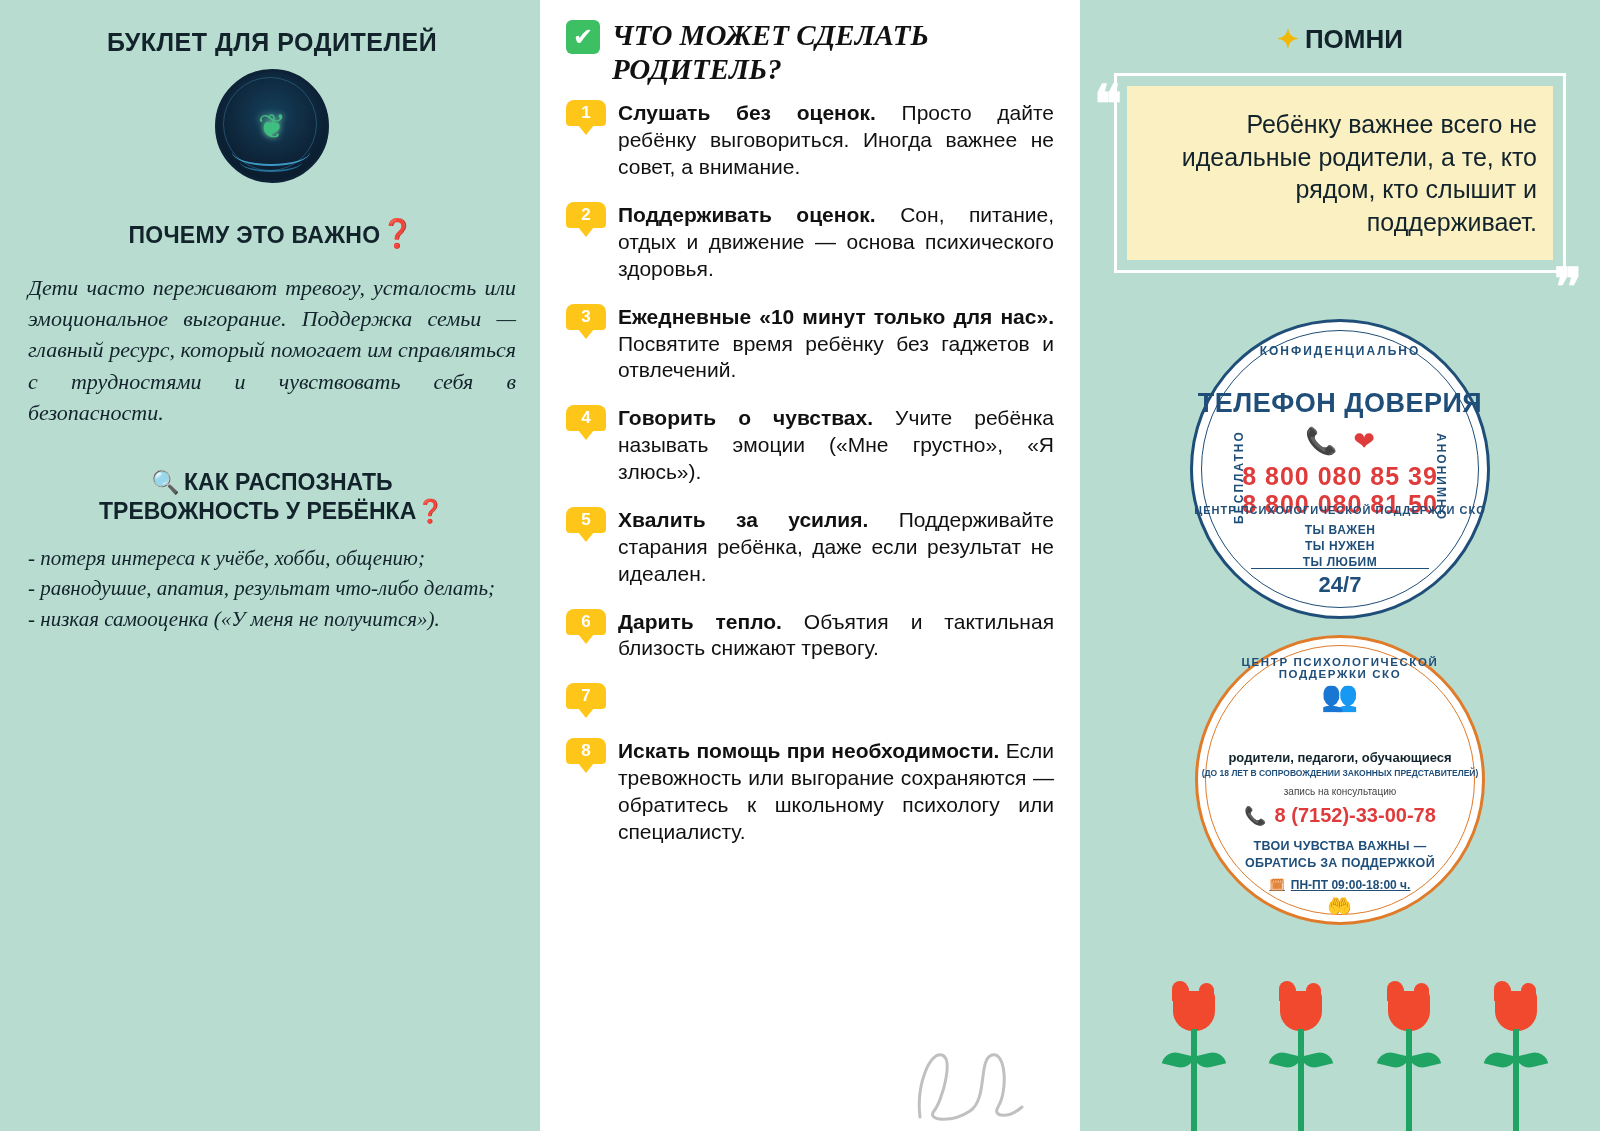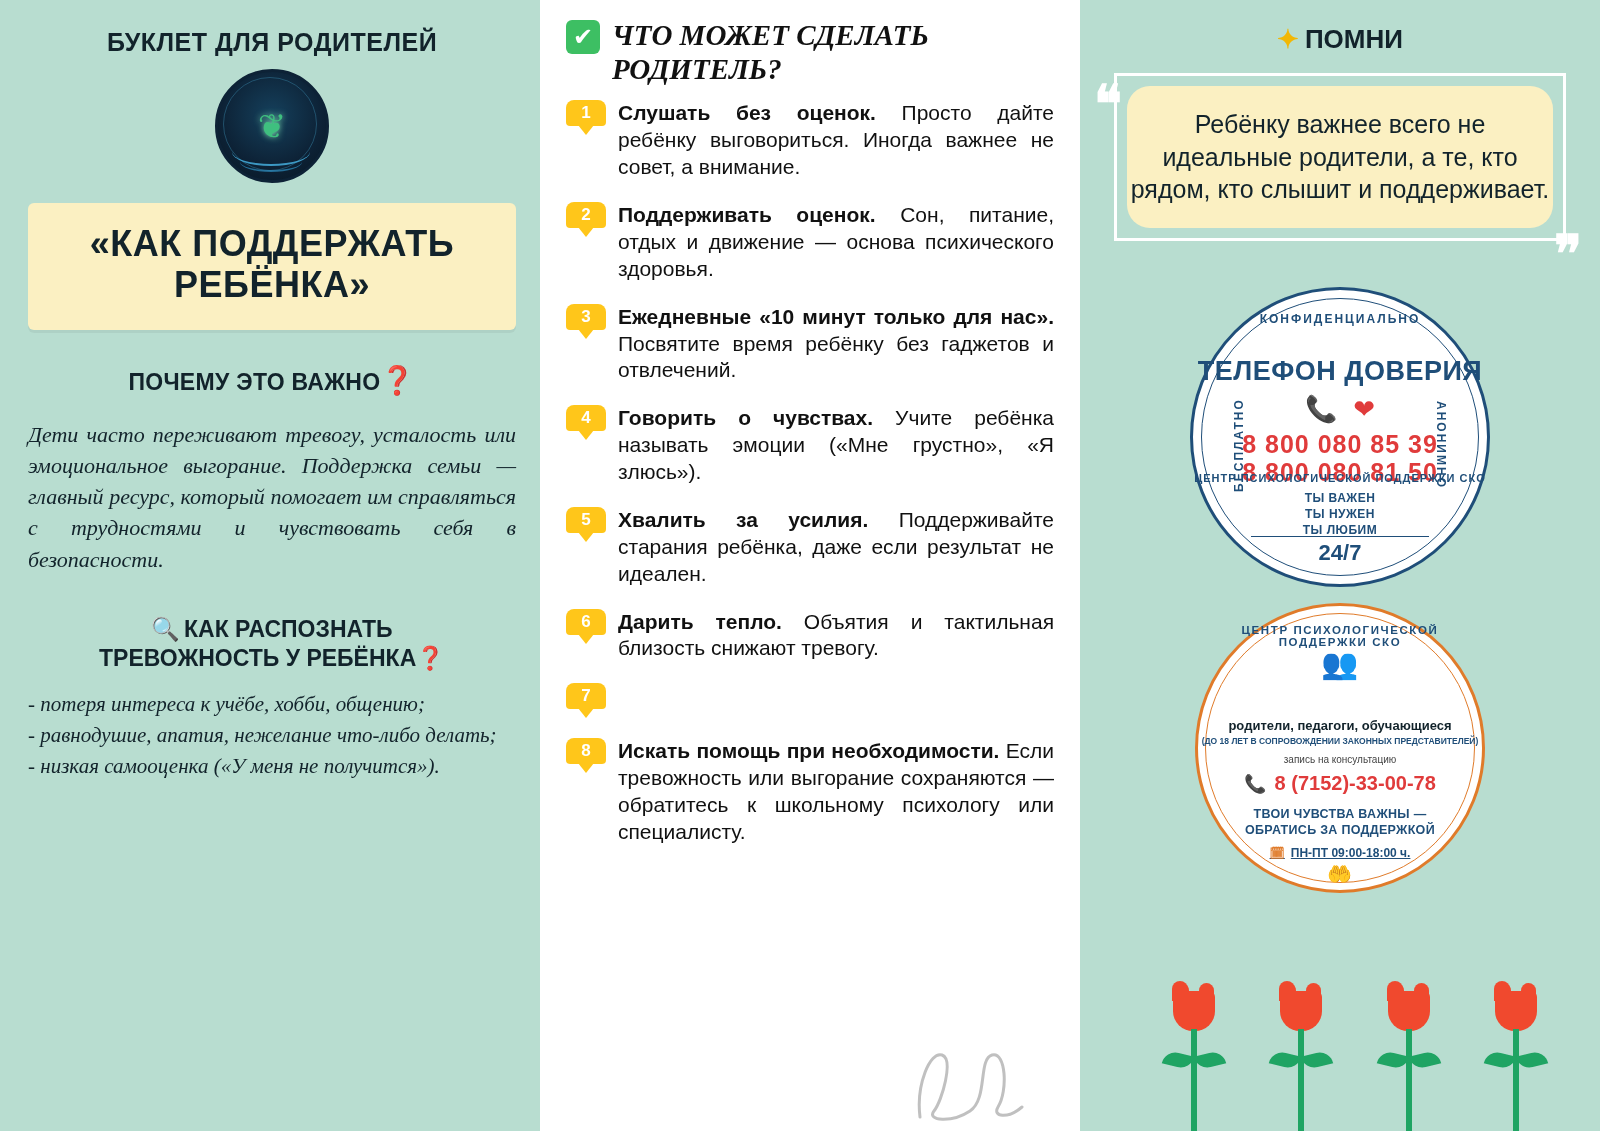--- a/index.html
+++ b/index.html
@@ -186,23 +186,23 @@
   }
   .qmark.open{left:-6px;top:16px;}
   .qmark.close{right:-2px;bottom:-30px;}
   .quote-frame{
     border:3px solid #ffffff;
     padding:10px;
     margin:0 14px;
   }
   .quote-card{
     background:#fbf0c2;
-    padding:22px 0;
-    text-align:center;
-    font-size:25px;line-height:1.3;color:#12232b;border-radius:23px;
+    padding:22px 16px;
+    text-align:right;
+    font-size:25px;line-height:1.3;color:#12232b;
   }
   .stamp1{
     width:300px;height:300px;border-radius:50%;
     border:3px solid #1f4e79;background:#fff;
     margin:46px auto 0 auto;position:relative;
     box-sizing:border-box;
   }
   .stamp1:before{
     content:"";position:absolute;inset:8px;border:1px solid #1f4e79;border-radius:50%;
   }
@@ -333,40 +333,37 @@
 
     <div class="logo-wrap">
       <div class="logo">
         <div class="ring"></div>
         <div class="heart">❦</div>
         <div class="arc"></div>
         <div class="arc2"></div>
       </div>
     </div>
 
-    <div class="title-banner">
-      <div class="t">«КАК ПОДДЕРЖАТЬ РЕБЁНКА»</div>
-    </div>
 
     <div class="section-head">
       <span>ПОЧЕМУ ЭТО ВАЖНО</span><span class="qm">❓</span>
     </div>
 
     <div class="body-italic">Дети часто переживают тревогу, усталость или эмоциональное выгорание. Поддержка семьи — главный ресурс, который помогает им справляться с трудностями и чувствовать себя в безопасности.</div>
 
     <div class="section-head2">
       <span class="lens">🔍</span><span>КАК РАСПОЗНАТЬ</span><br>
       <span>ТРЕВОЖНОСТЬ У РЕБЁНКА</span><span class="qm">❓</span>
     </div>
 
 
 
     <div class="list-italic">
       <div>- потеря интереса к учёбе, хобби, общению;</div>
-      <div>- равнодушие, апатия, нежелание что-либо делать;</div>
+      <div>- равнодушие, апатия, результат что-либо делать;</div>
       <div>- низкая самооценка («У меня не получится»).</div>
     </div>
   </div>
 
   <div class="panel-mid">
     <div class="mid-title">
       <div class="check-box">✔</div>
       <div class="txt">ЧТО МОЖЕТ СДЕЛАТЬ РОДИТЕЛЬ?</div>
     </div>
 

